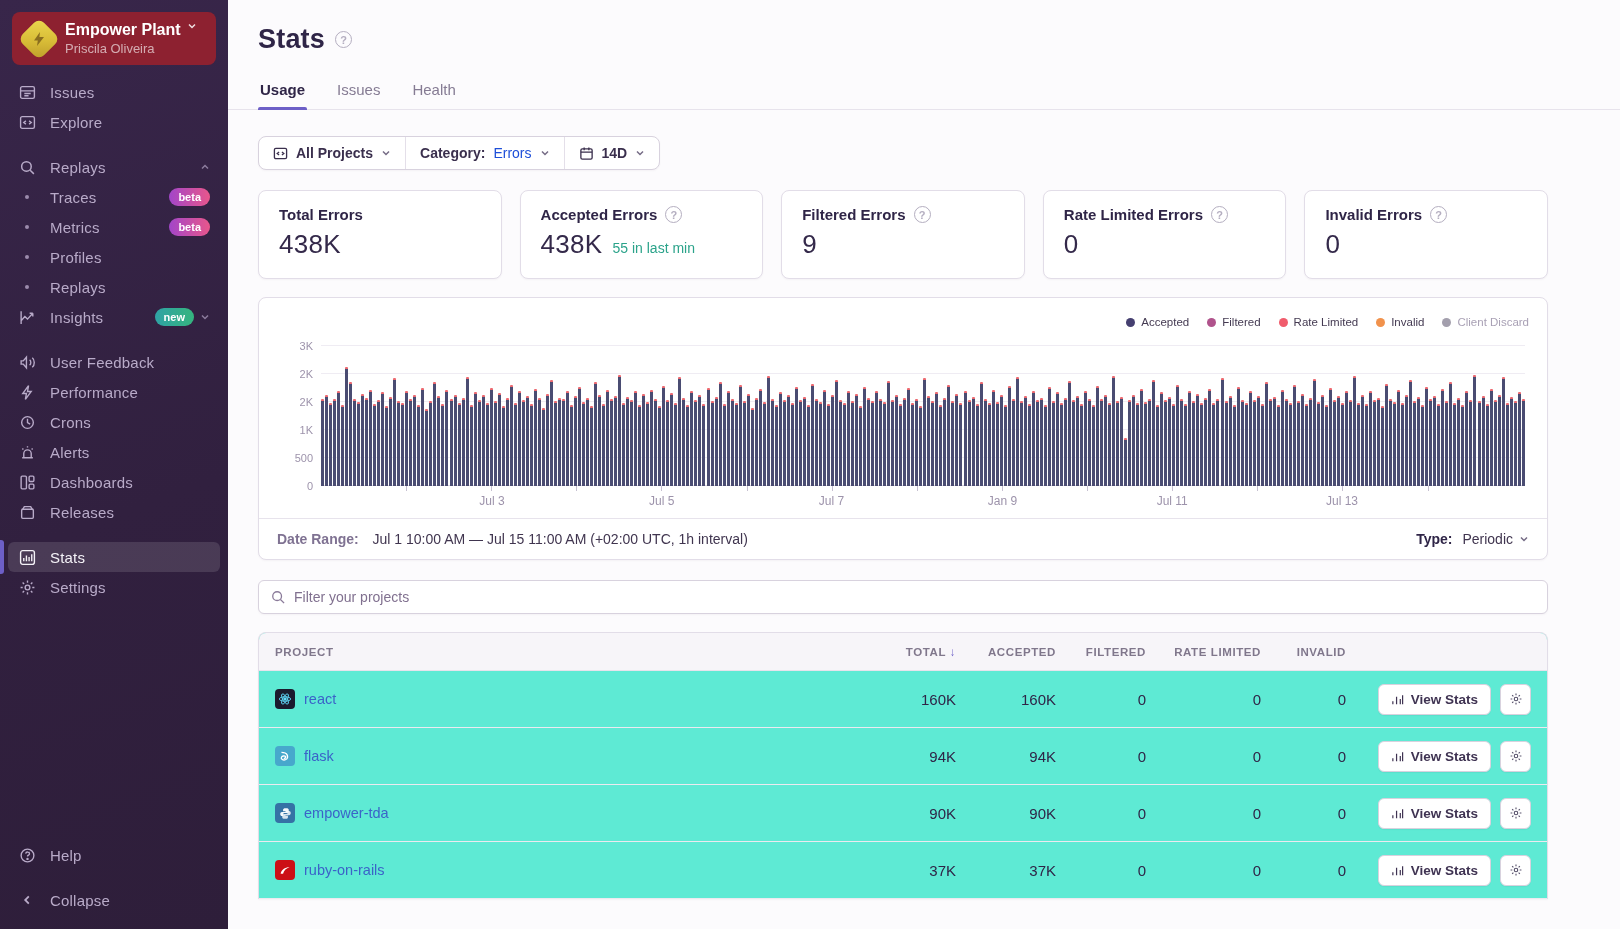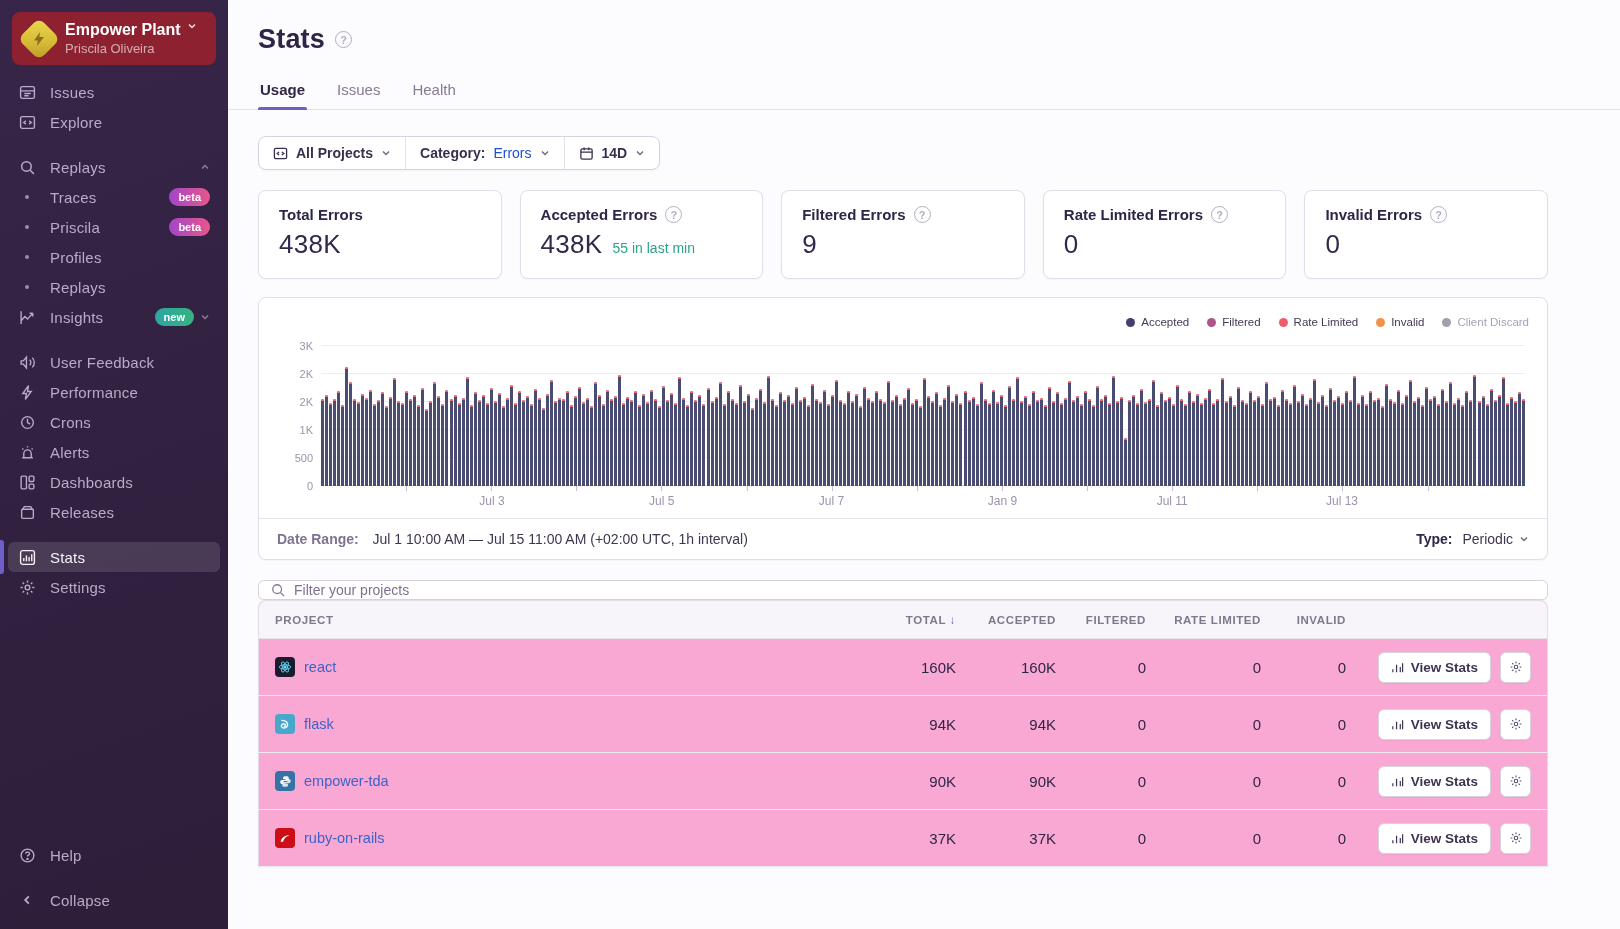--- a/index.html
+++ b/index.html
@@ -120,33 +120,33 @@
     border-top:1px solid #e7e3ec; padding:12px 18px; display:flex; align-items:center;
     justify-content:space-between; font-size:14px;
   }
   .dr-label{ color:#7f7292; font-weight:bold; margin-right:10px; }
   .dr-value{ color:#40354f; }
   .type-label{ color:#2f2547; font-weight:bold; margin-right:6px; }
   .type-value{ color:#40354f; display:inline-flex; align-items:center; gap:6px; cursor:pointer; }
 
   
   .search-box{
-    margin-top:20px; height:20px; background:#fff; border:1px solid #d8d2de; border-radius:6px;
+    margin-top:20px; height:34px; background:#fff; border:1px solid #d8d2de; border-radius:6px;
     display:flex; align-items:center; padding:0 12px; gap:9px;
     box-shadow:0 1px 2px rgba(43,34,51,.04);
   }
   .search-box input{
     border:none; outline:none; flex:1; font-size:14px; color:#3e3446;
     font-family:"Liberation Sans", sans-serif; background:transparent;
   }
   .search-box input::placeholder{ color:#80708f; }
 
   
   .table-panel{
-    background:#f9a8d4; border:1px solid #e2dde8; border-radius:8px 8px 0 0;
+    margin-top:18px; background:#5eead4; border:1px solid #e2dde8; border-radius:8px 8px 0 0;
     border-bottom:none; box-shadow:0 1px 2px rgba(43,34,51,.04); overflow:hidden;
   }
   .trow{
     display:grid; grid-template-columns:1fr 95px 100px 90px 115px 85px 185px;
     align-items:center; padding:0 16px;
   }
   .thead{
     background:#f7f5f9; border-bottom:1px solid #e7e3ec; height:38px;
     font-size:11.5px; font-weight:bold; color:#80778c; letter-spacing:.6px;
   }
@@ -226,21 +226,21 @@
       <span class="nav-icon">
           <span class="bullet"></span>
         </span>
       <span class="nav-label">Traces</span>
       <span class="pill beta">beta</span>
     </div>
     <div class="nav-item">
       <span class="nav-icon">
           <span class="bullet"></span>
         </span>
-      <span class="nav-label">Priscila</span>
+      <span class="nav-label">Metrics</span>
       <span class="pill beta">beta</span>
     </div>
     <div class="nav-item">
       <span class="nav-icon">
           <span class="bullet"></span>
         </span>
       <span class="nav-label">Profiles</span>
     </div>
     <div class="nav-item">
       <span class="nav-icon">

